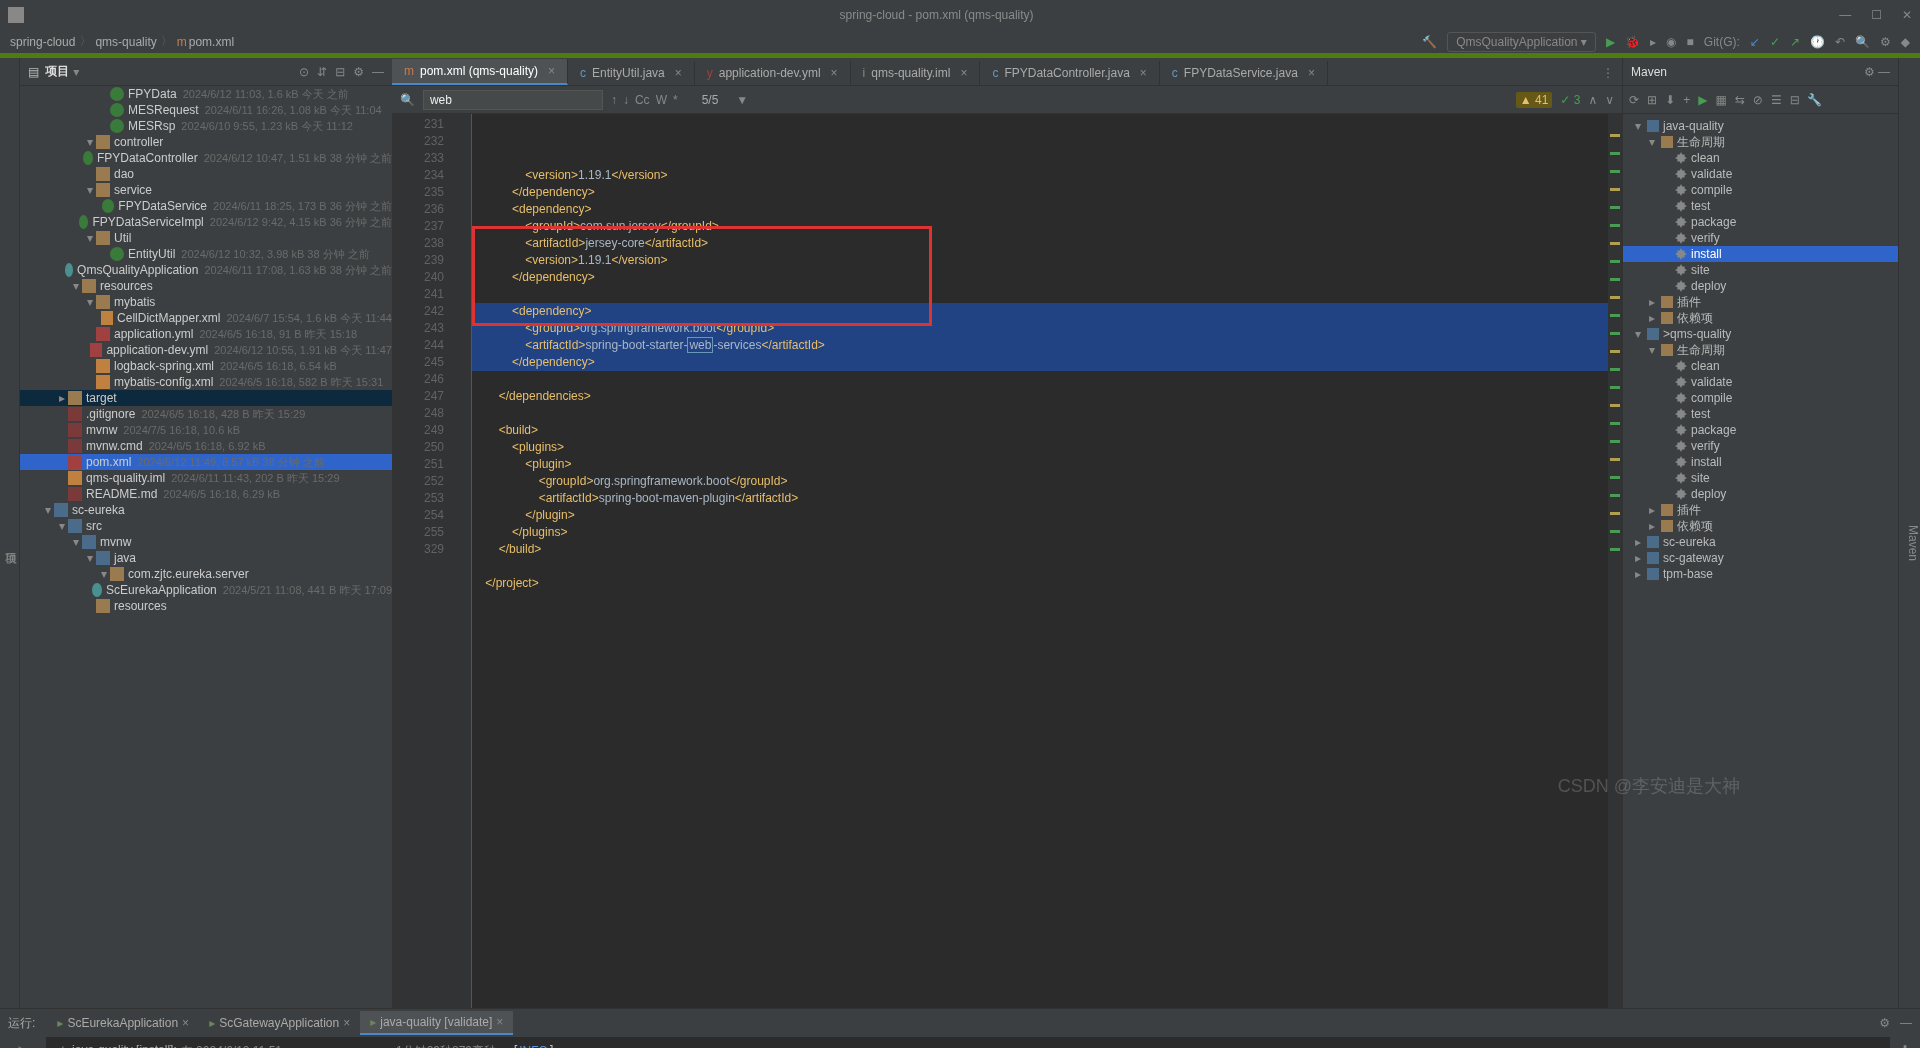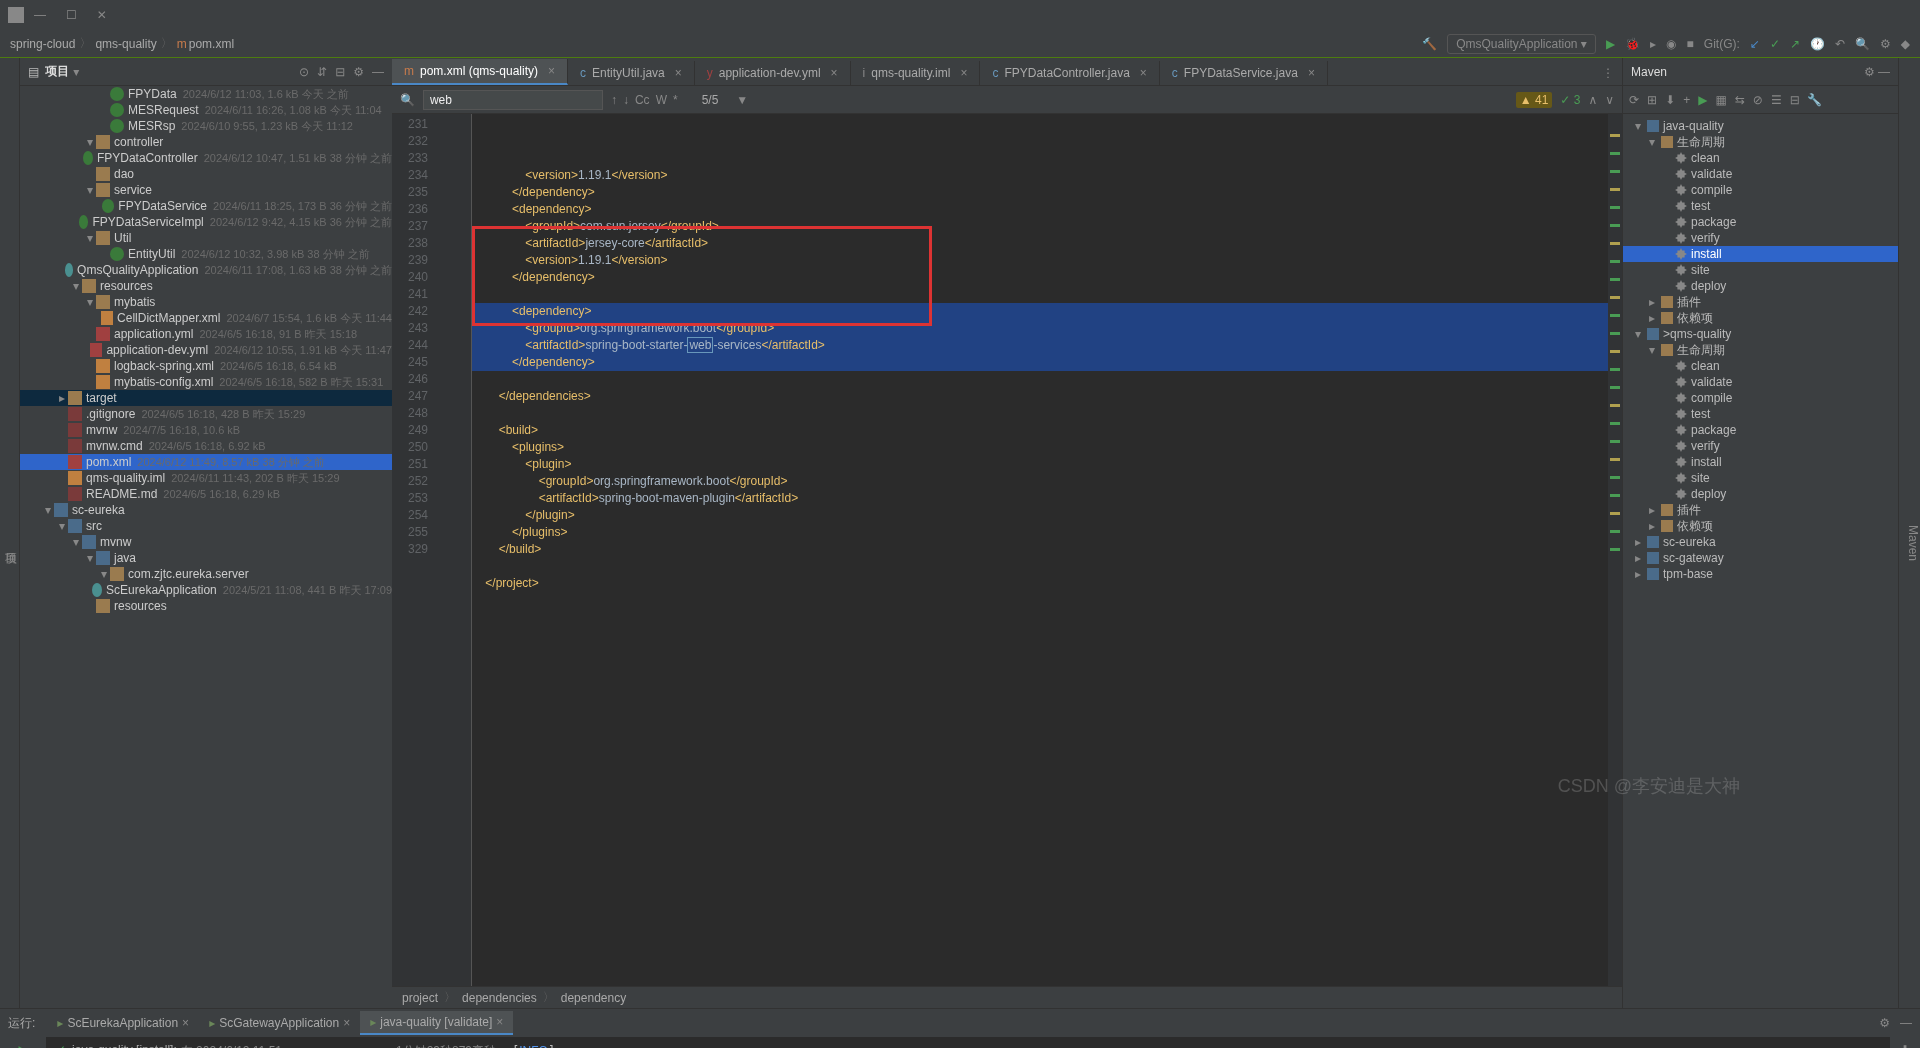--- a/index.html
+++ b/index.html
@@ -3,21 +3,21 @@
 <meta charset="utf-8">
 <style>
 *{margin:0;padding:0;box-sizing:border-box;font-family:"Microsoft YaHei",Arial,sans-serif;font-size:12px;user-select:none}
 body{background:#2b2b2b;color:#bbb;width:1920px;height:1048px;overflow:hidden;position:relative}
 .titlebar{height:30px;background:#3c3f41;display:flex;align-items:center;padding:0 8px;color:#aaa}
 .titlebar .logo{width:16px;height:16px;background:#888;margin-right:10px}
 .menu{display:flex;gap:2px}
 .menu span{padding:2px 6px;cursor:pointer}
 .titlebar .apptitle{flex:1;text-align:center;color:#8a8a8a}
 .winbtns{display:flex;gap:20px;color:#888}
-.breadcrumb-bar{height:28px;background:#3c3f41;display:flex;align-items:center;padding:0 10px;border-bottom:1px solid #4d7c0f}
+.breadcrumb-bar{height:28px;background:#3c3f41;display:flex;align-items:center;padding:0 10px;border-bottom:5px solid #4d7c0f}
 .breadcrumb-bar .crumb{color:#aaa}
 .breadcrumb-bar .sep{color:#666;margin:0 4px}
 .breadcrumb-bar .right-tools{margin-left:auto;display:flex;gap:10px;align-items:center;color:#888}
 .runcfg{background:#3c3f41;border:1px solid #555;padding:2px 8px;border-radius:3px}
 .main{display:flex;height:calc(100% - 30px - 28px - 20px - 20px)}
 .leftgutter{width:20px;background:#3c3f41;border-right:1px solid #323232;writing-mode:vertical-rl;text-align:center;padding-top:20px;color:#888}
 .project-panel{width:372px;background:#3c3f41;display:flex;flex-direction:column}
 .project-header{height:28px;display:flex;align-items:center;padding:0 8px;border-bottom:1px solid #323232}
 .project-header .title{color:#ddd;font-weight:bold}
 .project-header .spacer{flex:1}
@@ -43,21 +43,21 @@
 .tab{padding:5px 12px;color:#aaa;display:flex;align-items:center;gap:6px;border-right:1px solid #323232}
 .tab.active{background:#4e5254;color:#fff;border-bottom:2px solid #4a88c7}
 .tab .close{color:#888;margin-left:4px}
 .findbar{height:28px;background:#3c3f41;display:flex;align-items:center;padding:0 8px;gap:8px;border-bottom:1px solid #323232}
 .findbar input{background:#45494a;border:1px solid #555;color:#eee;padding:2px 6px;width:180px}
 .findbar .opts{display:flex;gap:6px;color:#888}
 .findbar .count{color:#aaa;margin-left:16px}
 .findbar .right{margin-left:auto;display:flex;gap:8px;color:#888;align-items:center}
 .findbar .warn{background:#665817;padding:1px 4px;border-radius:2px}
 .code-wrap{flex:1;display:flex;overflow:hidden;position:relative}
-.gutter{width:60px;background:#313335;color:#606366;text-align:center;padding-right:8px;font-family:Consolas,monospace;font-size:12px;line-height:17px;padding-top:2px}
+.gutter{width:60px;background:#313335;color:#606366;text-align:right;padding-right:8px;font-family:Consolas,monospace;font-size:12px;line-height:17px;padding-top:2px}
 .gutter2{width:20px;background:#313335;border-right:1px solid #555}
 .code{flex:1;font-family:Consolas,monospace;font-size:13px;line-height:17px;padding-top:2px;position:relative;white-space:pre;color:#a9b7c6}
 .code .line{height:17px}
 .tag{color:#e8bf6a}
 .sel-line{background:#214283}
 .hl-word{background:#214283;border:1px solid #6897bb;padding:0 1px}
 .redbox{position:absolute;border:3px solid #d33;pointer-events:none}
 .marker-strip{width:14px;background:#313335;position:relative}
 .marker-strip .m{position:absolute;left:2px;width:10px;height:3px}
 .marker-strip .mg{background:#499c54}
@@ -89,20 +89,21 @@
 .run-info .time{margin-left:auto;color:#888}
 .console{flex:1;font-family:Consolas,monospace;font-size:12px;line-height:17px;padding:6px;color:#bbb;white-space:pre}
 .console .info{color:#5394ec}
 .watermark{position:absolute;right:180px;bottom:250px;color:rgba(200,200,200,0.25);font-size:18px;pointer-events:none}
 </style>
 </head>
 <body>
 
 <div class="titlebar">
   <div class="logo"></div>
+  <div class="apptitle">spring-cloud - pom.xml (qms-quality)</div>
   <div class="winbtns">
     <span>—</span>
     <span>☐</span>
     <span>✕</span>
   </div>
 </div>
 
 <div class="breadcrumb-bar">
   <span class="crumb">spring-cloud</span>
   <span class="sep">〉</span>
@@ -490,27 +491,20 @@
           <div class="m mg" style="top: 308px;"></div>
           <div class="m mg" style="top: 326px;"></div>
           <div class="m my" style="top: 344px;"></div>
           <div class="m mg" style="top: 362px;"></div>
           <div class="m mg" style="top: 380px;"></div>
           <div class="m my" style="top: 398px;"></div>
           <div class="m mg" style="top: 416px;"></div>
           <div class="m mg" style="top: 434px;"></div>
         </div>
     </div>
-    <div class="crumb-bar">
-      <span>project</span>
-        <span class="sep">〉</span>
-      <span>dependencies</span>
-        <span class="sep">〉</span>
-      <span>dependency</span>
-    </div>
   </div>
 
   <div class="maven-panel">
     <div class="maven-header">
       <span>Maven</span>
       <span style="margin-left:auto;color:#888">⚙ —</span>
     </div>
     <div class="maven-toolbar">
       <span>⟳</span>
       <span>⊞</span>

